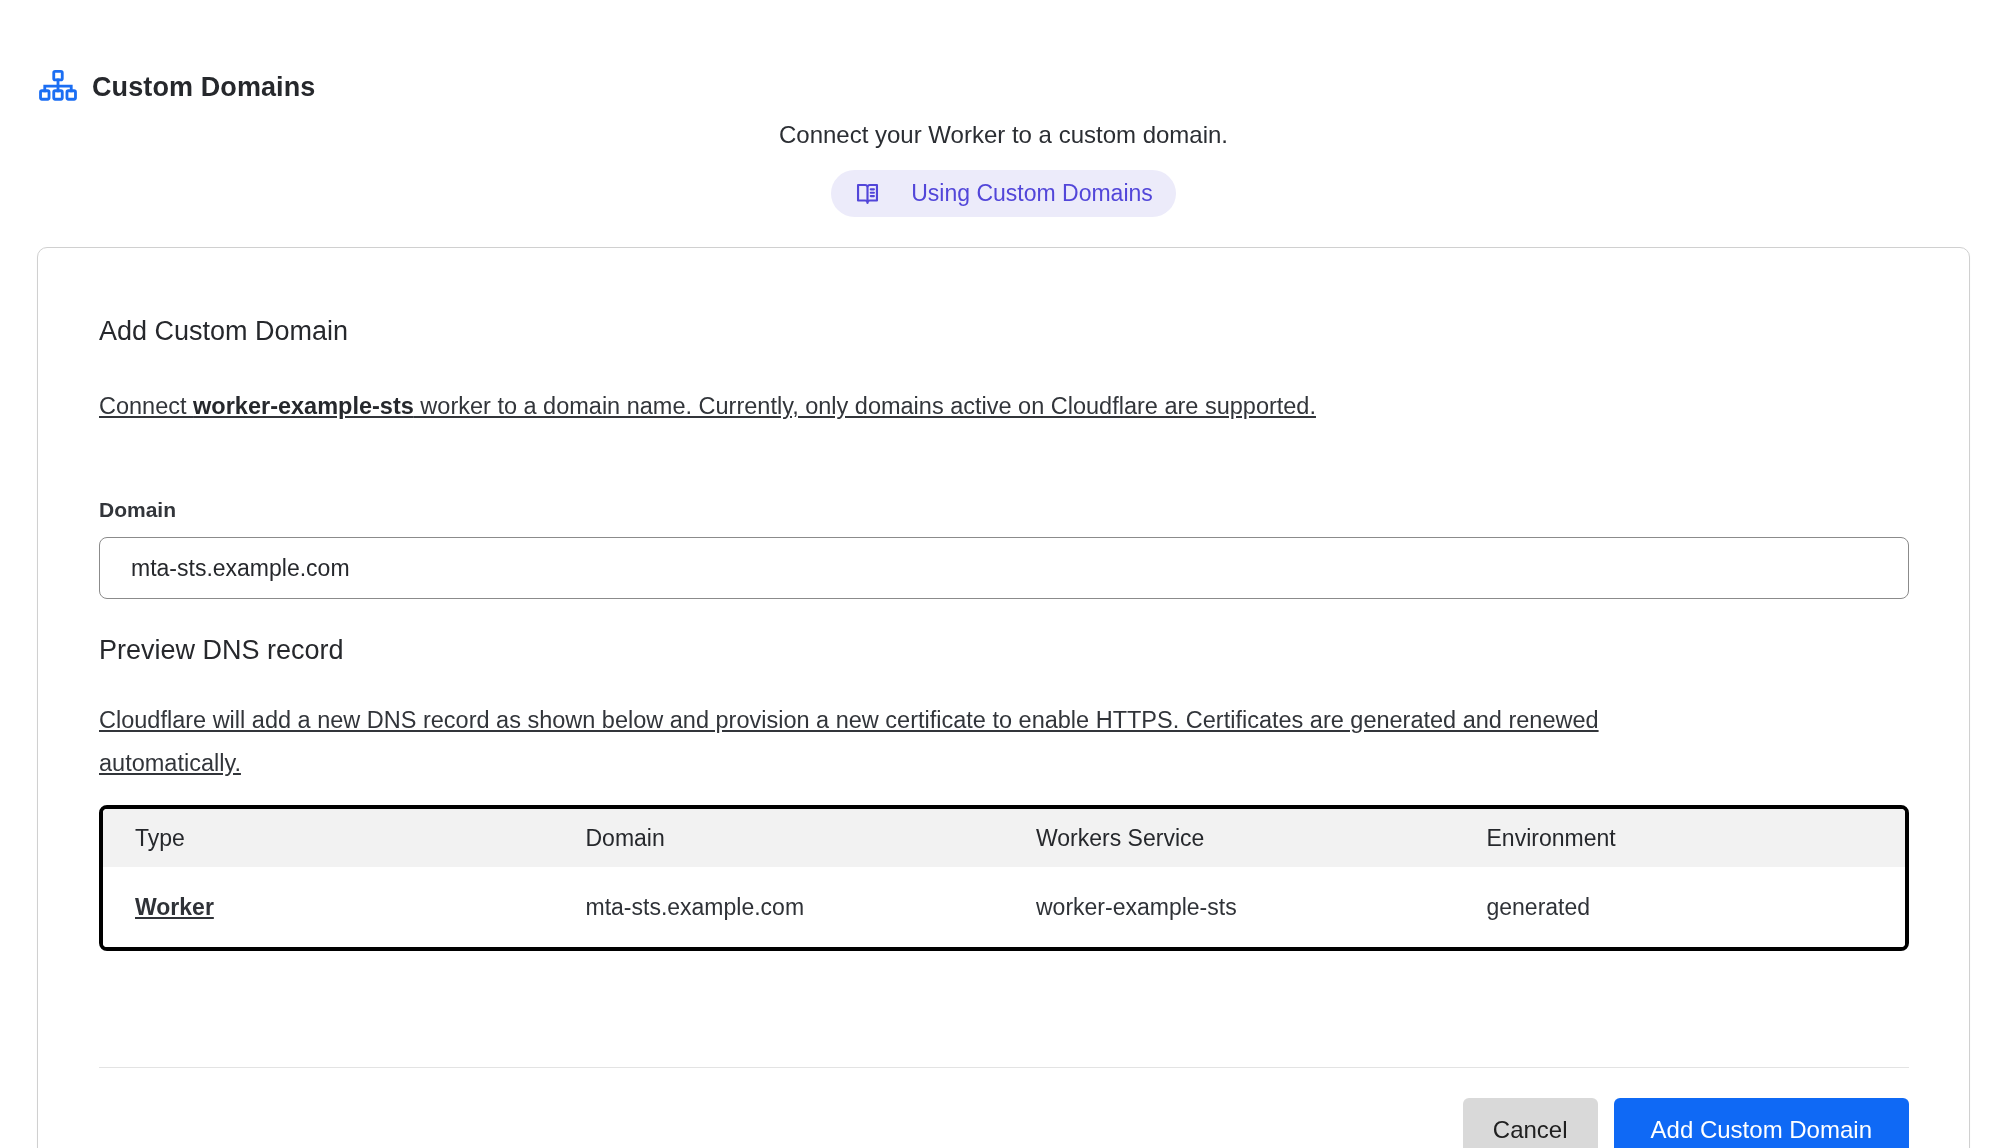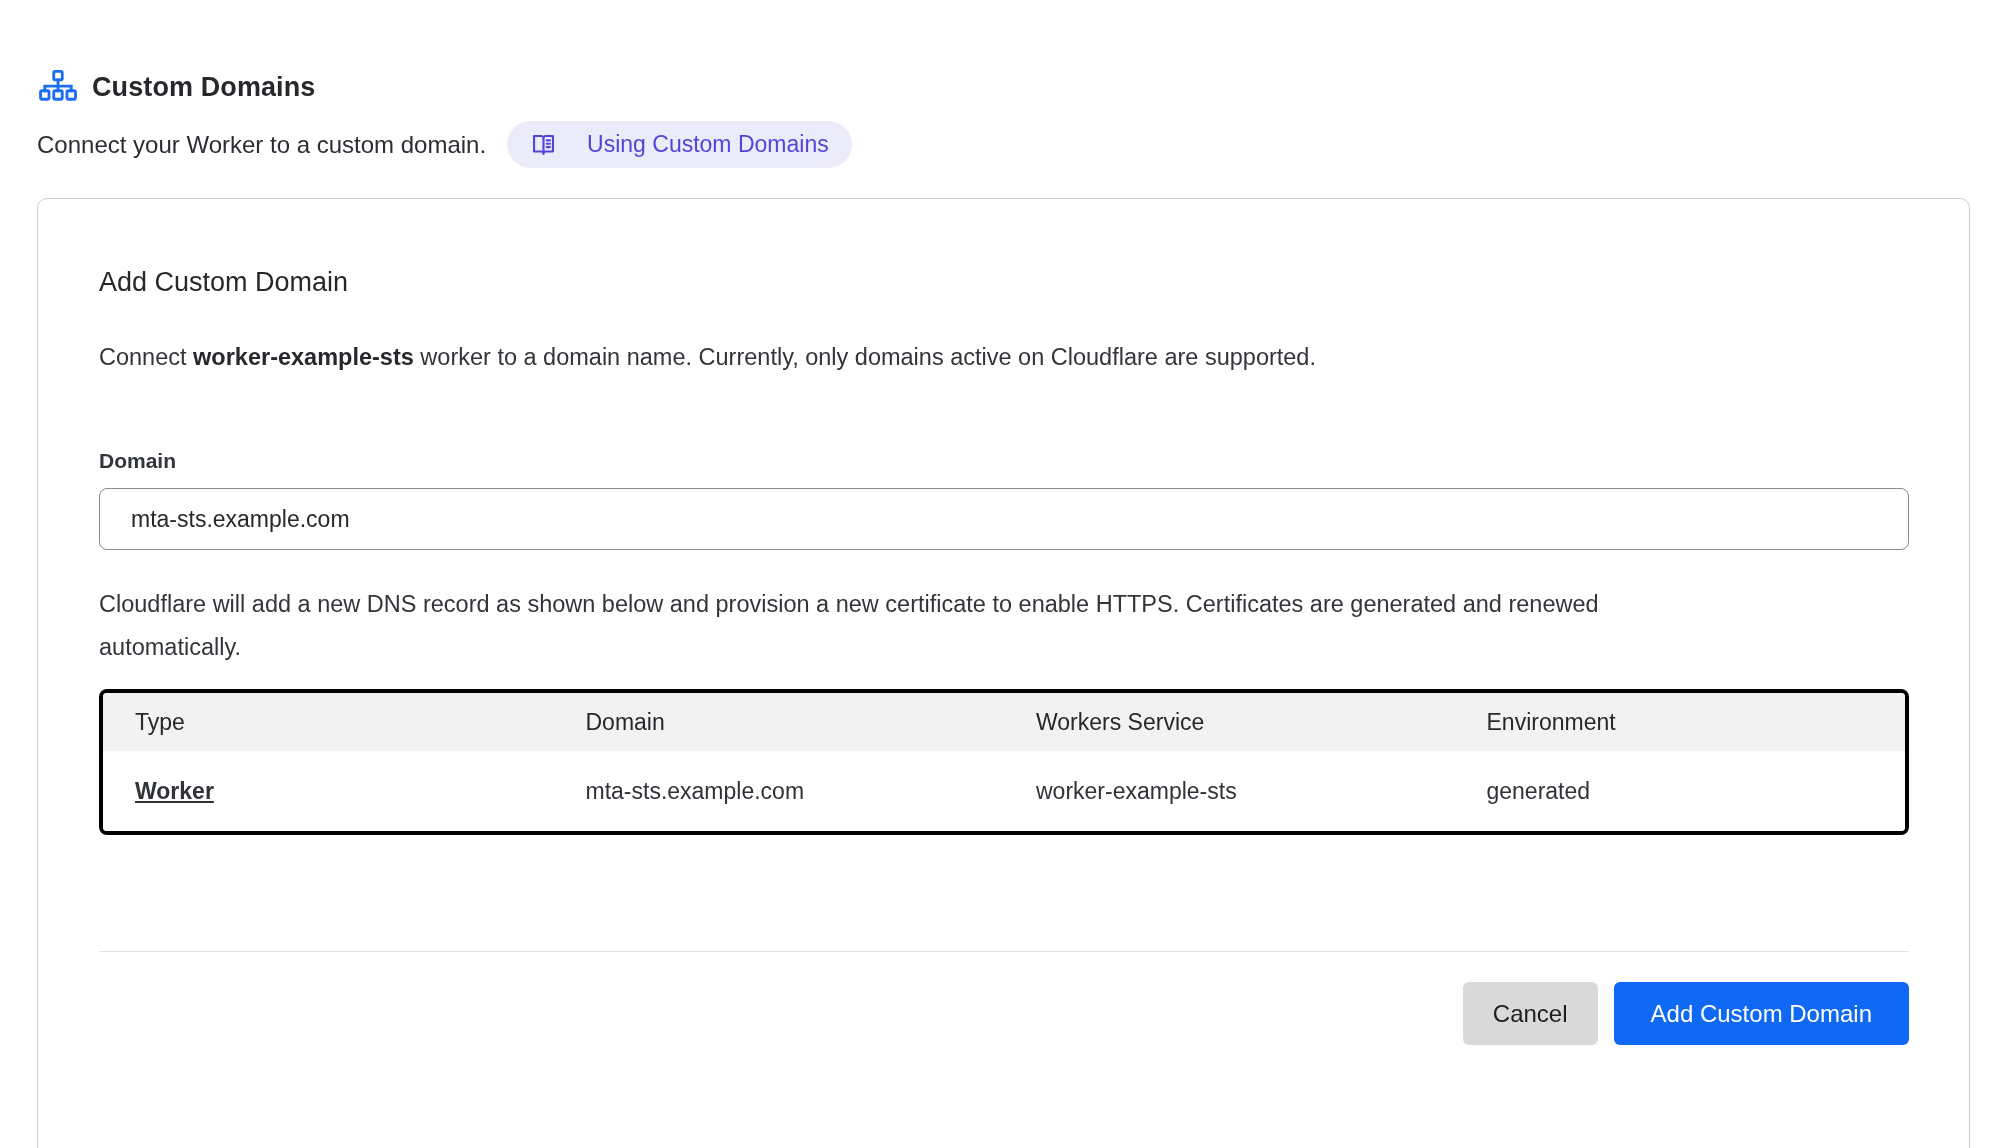--- a/index.html
+++ b/index.html
@@ -9,42 +9,42 @@
     height: 1148px;
     font-family: "Liberation Sans", "DejaVu Sans", sans-serif;
     color: #2f3237;
     overflow: hidden;
   }
   .page { padding: 28px 29px 0 37px; margin-top: 42px; }
 
   
   .page-header { display: flex; align-items: center; gap: 15px; padding-left: 2px; }
   .page-title { font-size: 27px; font-weight: 700; color: #26282c; letter-spacing: 0.1px; }
-  .subtitle-row { display: flex; align-items: center; margin-top: 17px; gap: 21px; }
+  .subtitle-row { display: flex; align-items: center; margin-top: 17px; gap: 21px; flex-direction: column; }
   .subtitle { font-size: 24px; color: #2b2e33; }
   .docs-badge {
     display: inline-flex; align-items: center; gap: 30px;
     height: 47px; padding: 0 23px;
     background: #ecebfa; border-radius: 24px;
     font-size: 23px; color: #5246d9;
     cursor: pointer; border: none; text-decoration: none;
   }
 
   
   .card {
     margin-top: 30px;
     width: 1933px; height: 963px;
     background: #ffffff;
     border: 1px solid #d0d0d0;
     border-radius: 10px;
     box-shadow: 0 1px 2px rgba(0,0,0,0.03);
     padding: 68px 60px 0 61px;
   }
   .section-heading { font-size: 27px; font-weight: 400; color: #26282c; }
-  .body-text { font-size: 23.5px; color: #32353a; line-height: 43px; }
+  .body-text { font-size: 23.5px; color: #32353a; line-height: 43px; text-decoration: underline; }
   .desc-1 { margin-top: 38px; }
   .worker-name { font-weight: 700; color: #26282c; }
 
   .field-label { display: block; margin-top: 70px; font-size: 21px; font-weight: 700; color: #32353a; }
   .domain-input {
     display: block; margin-top: 15px;
     width: 100%; height: 62px;
     border: 1px solid #8b8b8b; border-radius: 8px;
     padding: 0 31px; font-size: 23px; color: #26282c;
     font-family: "Liberation Sans", "DejaVu Sans", sans-serif;
@@ -118,20 +118,21 @@
 
   <div class="card">
 
     <h2 class="section-heading">Add Custom Domain</h2>
 
     <p class="body-text desc-1"><span>Connect </span><span class="worker-name">worker-example-sts</span><span> worker to a domain name. Currently, only domains active on Cloudflare are supported.</span></p>
 
     <label class="field-label" for="domain-input">Domain</label>
     <input id="domain-input" class="domain-input" type="text" value="mta-sts.example.com" style="">
 
+    <h2 class="section-heading preview-heading">Preview DNS record</h2>
     <p class="body-text desc-2">Cloudflare will add a new DNS record as shown below and provision a new certificate to enable HTTPS. Certificates are generated and renewed automatically.</p>
 
     <table class="dns-table">
       <thead>
         <tr>
           <th>Type</th>
           <th>Domain</th>
           <th>Workers Service</th>
           <th>Environment</th>
         </tr>

